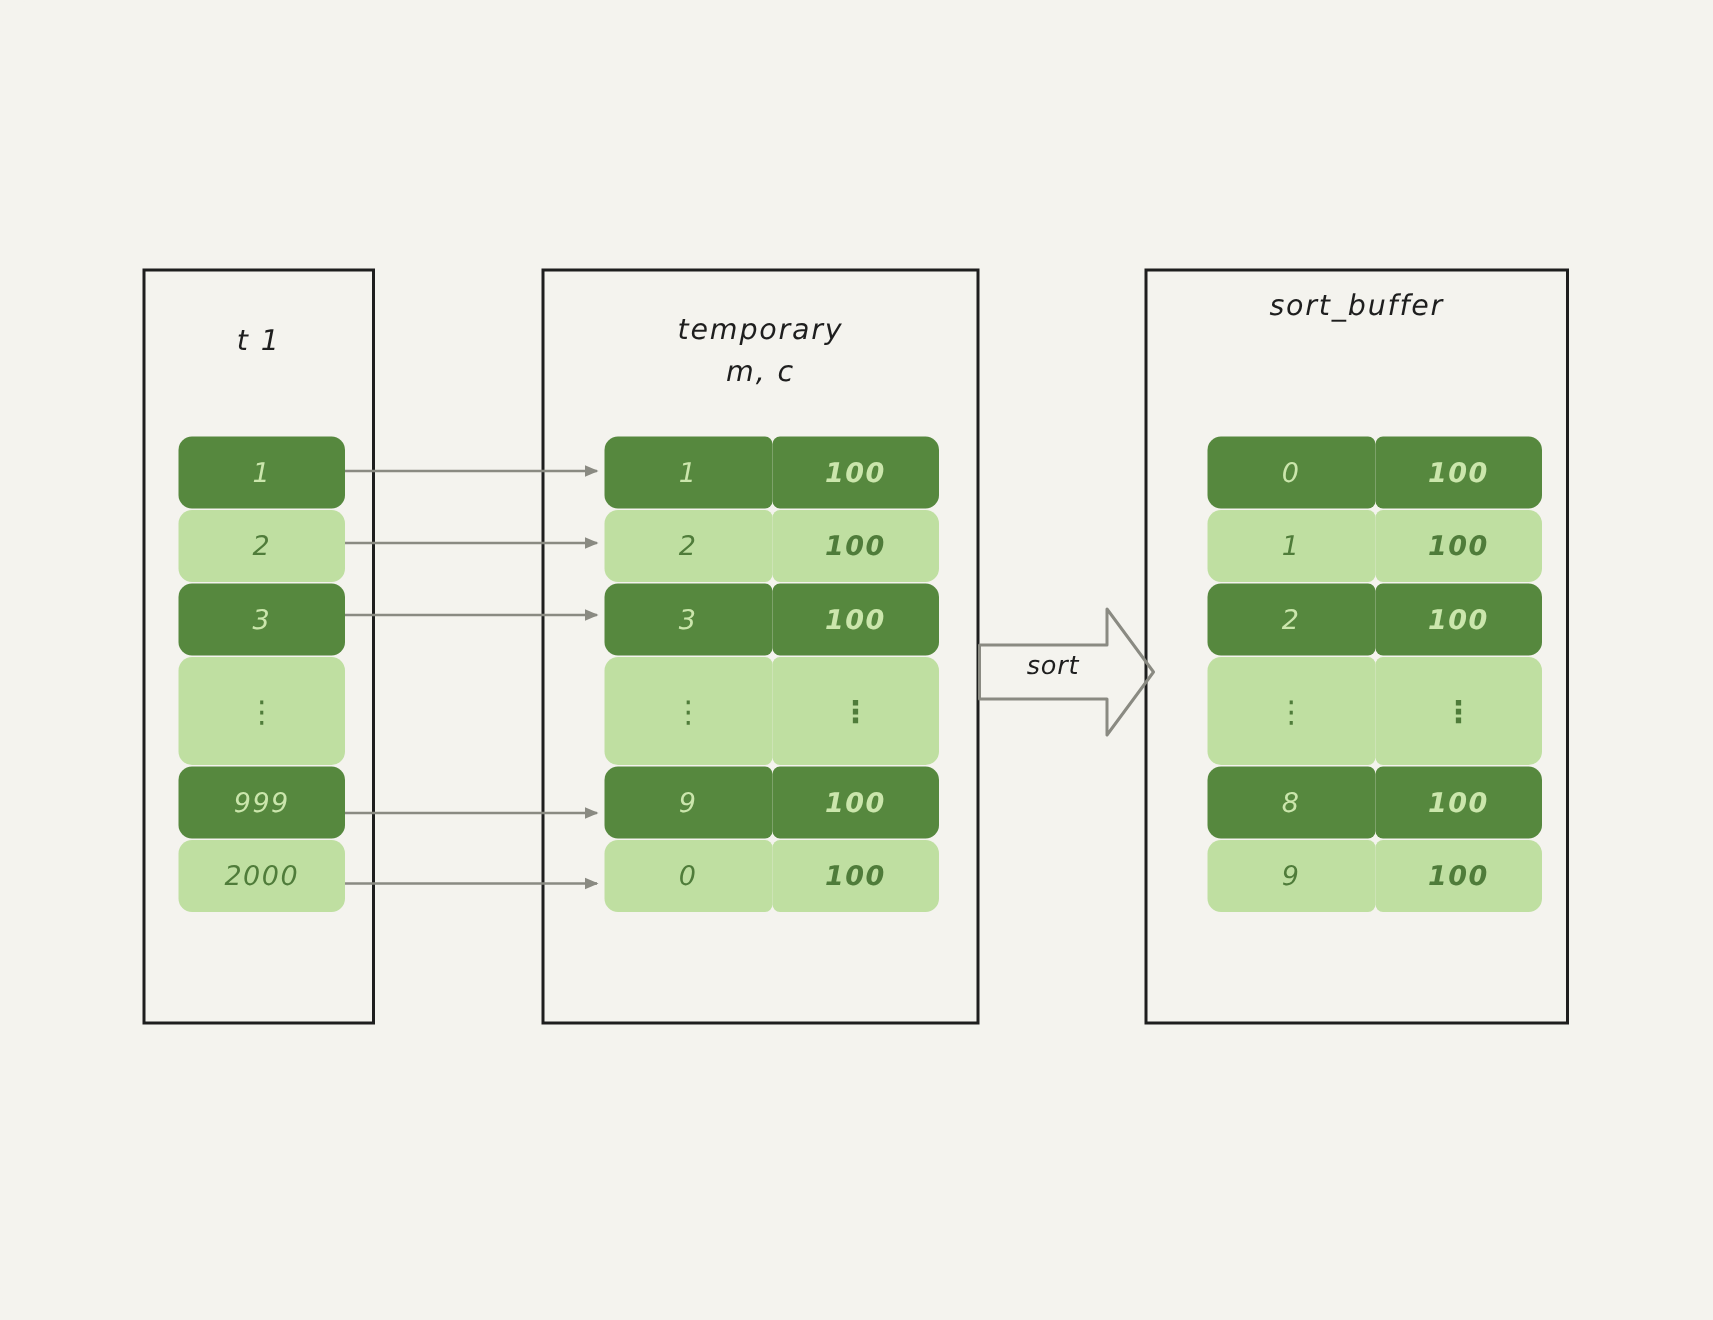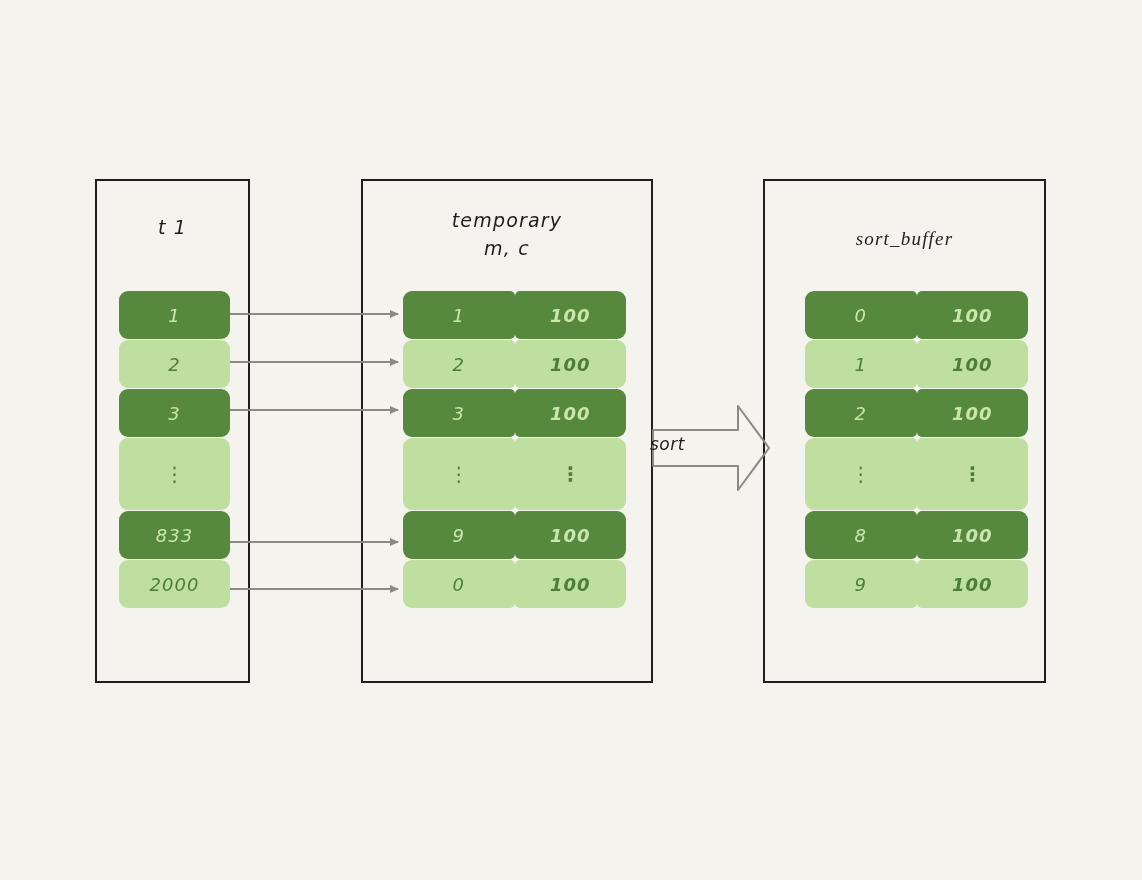--- a/index.html
+++ b/index.html
@@ -43,21 +43,21 @@
     font-family: "DejaVu Sans", sans-serif;
     font-size: 19px;
     font-style: italic;
     letter-spacing: 1.2px;
     color: #1e1e1e;
     white-space: pre-line;
     line-height: 1.45;
   }
   #title-t1        { top: 33px; }
   #title-temporary { top: 26px; }
-  #title-sortbuf   { top: 44px; font-family: Liberation Serif, serif; }
+  #title-sortbuf   { top: 10px; }
 
   
   .rows {
     position: absolute;
     display: flex;
     flex-direction: column;
   }
   #rows-t1      { left: 22px;  top: 110px; width: 111px; }
   #rows-temp    { left: 40px;  top: 110px; width: 223px; }
   #rows-sortbuf { left: 40px;  top: 110px; width: 223px; }
@@ -112,21 +112,21 @@
     left: 650px;
     top: 400px;
     width: 122px;
     height: 96px;
   }
   #sort-label {
     position: absolute;
     left: 650px;
     top: 434px;
     width: 104px;
-    text-align: left;
+    text-align: center;
     font-family: "DejaVu Sans", sans-serif;
     font-size: 17px;
     font-style: italic;
     color: #1e1e1e;
     letter-spacing: 0.5px;
   }
 </style>
 </head>
 <body>
 
@@ -142,21 +142,21 @@
       <div class="row">
         <div class="cell light">2</div>
       </div>
       <div class="row">
         <div class="cell dark">3</div>
       </div>
       <div class="row tall">
         <div class="cell light ellipsis">⋮</div>
       </div>
       <div class="row">
-        <div class="cell dark">833</div>
+        <div class="cell dark">999</div>
       </div>
       <div class="row">
         <div class="cell light">2000</div>
       </div>
 
     </div>
   </div>
 
   <div class="container" id="box-temporary">
     <div class="box-title" id="title-temporary">temporary

